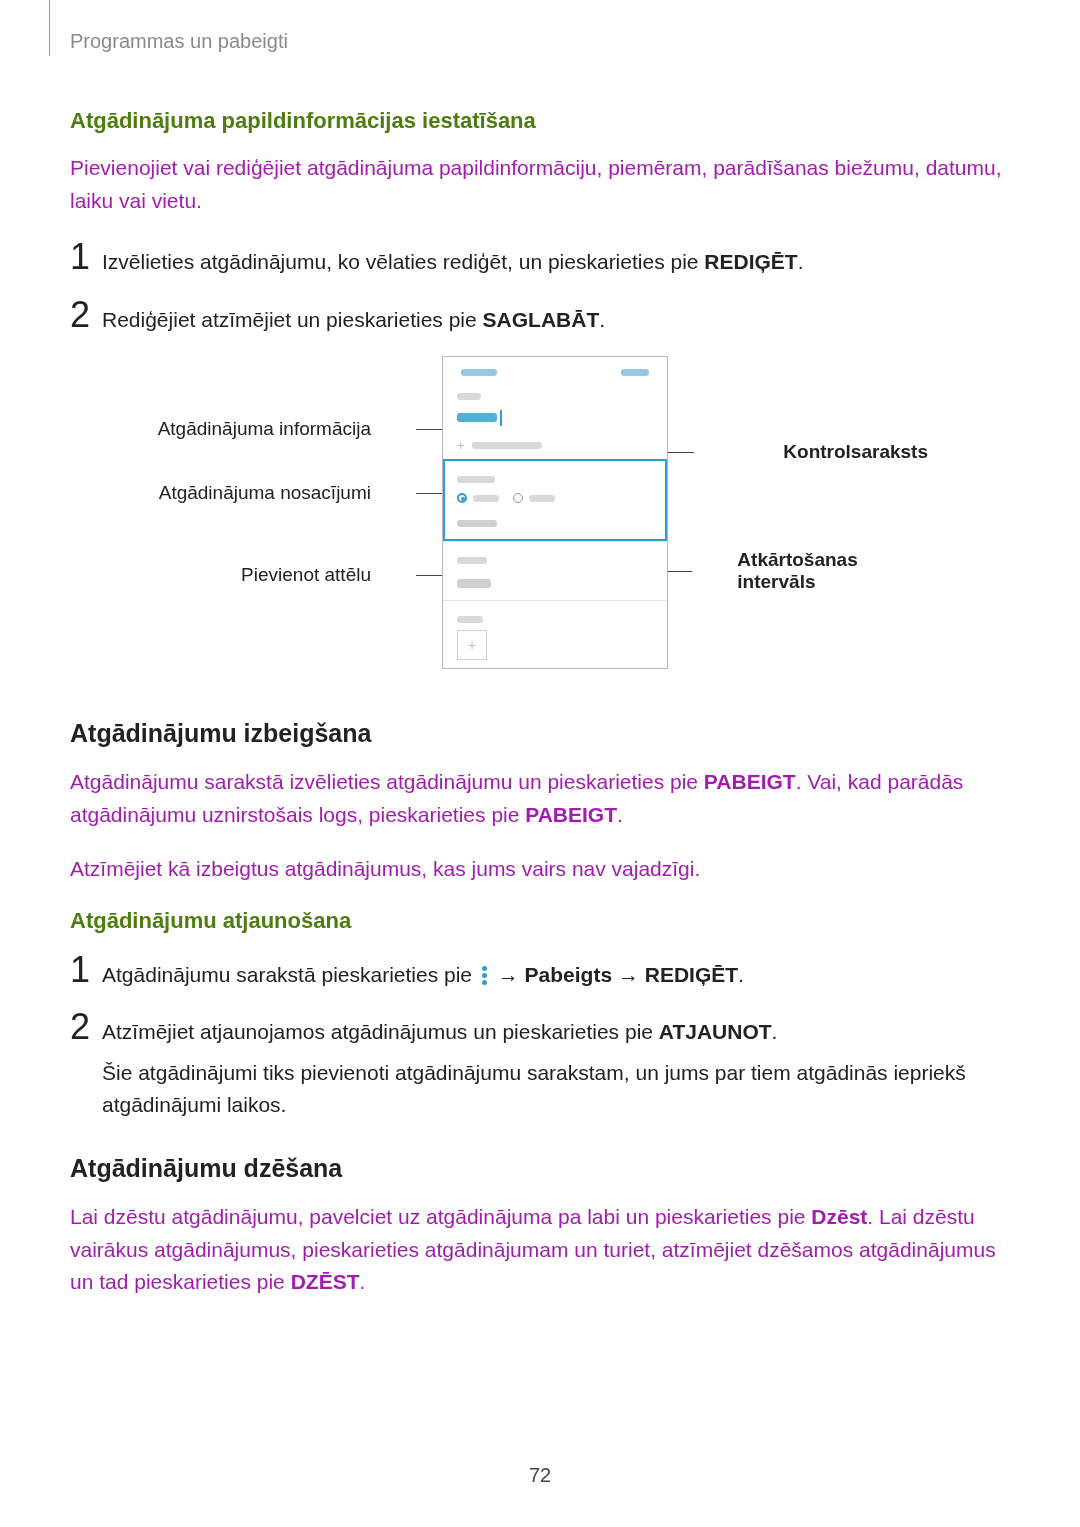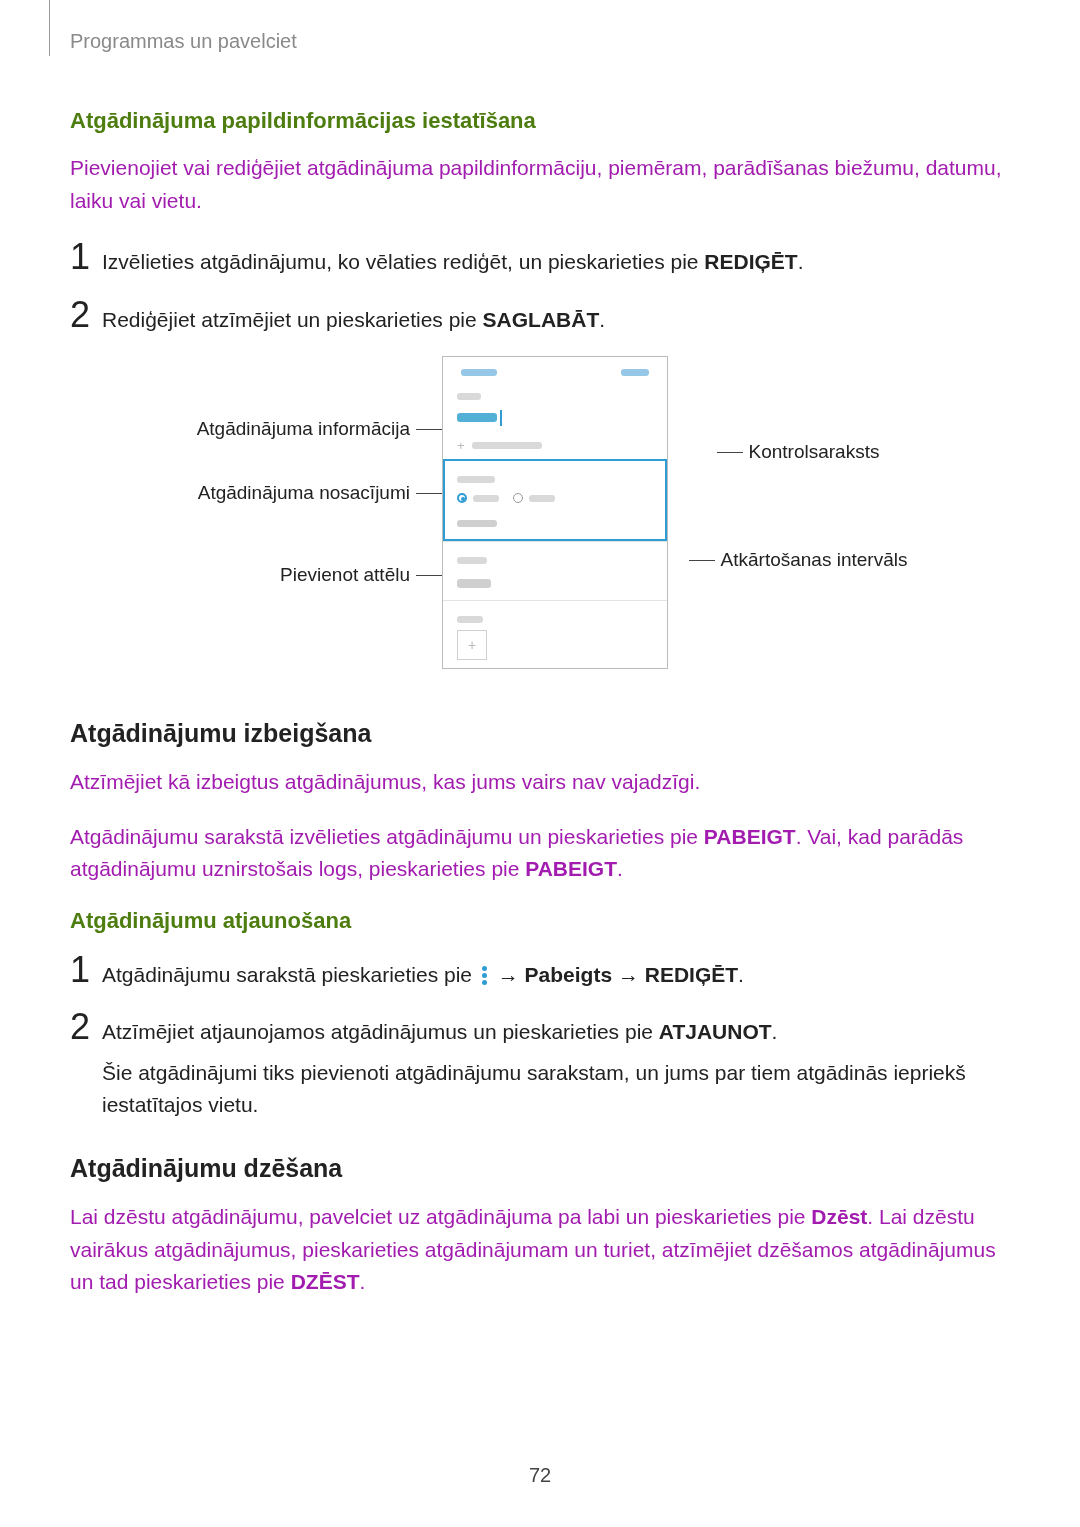--- a/index.html
+++ b/index.html
@@ -90,23 +90,24 @@
     text-align: right;
     width: 290px;
   }
   .diag-right {
     text-align: left;
     width: 260px;
   }
   .diag-left .lbl, .diag-right .lbl {
     display: flex;
     align-items: center;
+    gap: 39px;
   }
   .diag-left .lbl { justify-content: flex-end; }
-  .diag-right .lbl { justify-content: center; }
+  .diag-right .lbl { justify-content: space-between; font-weight: bold; }
   .lead-line {
     display: inline-block;
     width: 26px;
     height: 1px;
     background: #444;
     margin: 0 0 0 6px;
   }
   .diag-right .lead-line { margin: 0 6px 0 0; }
 
   .space-a1 { height: 62px; }
@@ -224,21 +225,21 @@
     left: 0; right: 0;
   }
 </style>
 </head>
 <body>
 
 <div class="left-rule"></div>
 
 <div class="page">
 
-  <div class="breadcrumb">Programmas un pavelciet</div>
+  <div class="breadcrumb">Programmas un pabeigti</div>
 
   <div class="subheading">Atgādinājuma papildinformācijas iestatīšana</div>
   <p class="body-text">Pievienojiet vai rediģējiet atgādinājuma papildinformāciju, piemēram, parādīšanas biežumu, datumu, laiku vai vietu.</p>
 
   <ol class="num-list">
     <li class="num-item">
       <span class="num">1</span>
       <div class="step-body">
         <span class="step-text">
           <span>Izvēlieties atgādinājumu, ko vēlaties rediģēt, un pieskarieties pie </span><span class="bold">REDIĢĒT</span><span>.</span>
@@ -314,43 +315,43 @@
         <div class="space-b2"></div>
         <div class="lbl">
             <span class="lead-line"></span>
             <span>Atkārtošanas intervāls</span>
           </div>
       </div>
     </div>
   </div>
 
   <div class="section-heading">Atgādinājumu izbeigšana</div>
-  <p class="body-text">Atzīmējiet kā izbeigtus atgādinājumus, kas jums vairs nav vajadzīgi.</p>
   <p class="body-text">
     <span>Atgādinājumu sarakstā izvēlieties atgādinājumu un pieskarieties pie </span><span class="bold">PABEIGT</span><span>. Vai, kad parādās atgādinājumu uznirstošais logs, pieskarieties pie </span><span class="bold">PABEIGT</span><span>.</span>
   </p>
+  <p class="body-text">Atzīmējiet kā izbeigtus atgādinājumus, kas jums vairs nav vajadzīgi.</p>
 
   <div class="subheading" style="margin-top:10px;">Atgādinājumu atjaunošana</div>
 
   <ol class="num-list">
     <li class="num-item">
       <span class="num">1</span>
       <div class="step-body">
         <span class="step-text">
           <span>Atgādinājumu sarakstā pieskarieties pie </span><span class="inline-menu-icon"><span></span><span></span><span></span></span><span> → </span><span class="bold">Pabeigts</span><span> → </span><span class="bold">REDIĢĒT</span><span>.</span>
         </span>
       </div>
     </li>
     <li class="num-item">
       <span class="num">2</span>
       <div class="step-body">
         <div class="step-text">
           <span>Atzīmējiet atjaunojamos atgādinājumus un pieskarieties pie </span><span class="bold">ATJAUNOT</span><span>.</span>
         </div>
-        <div class="step-sub">Šie atgādinājumi tiks pievienoti atgādinājumu sarakstam, un jums par tiem atgādinās iepriekš iestatītajos vietu.</div>
+        <div class="step-sub">Šie atgādinājumi tiks pievienoti atgādinājumu sarakstam, un jums par tiem atgādinās iepriekš atgādinājumi laikos.</div>
       </div>
     </li>
   </ol>
 
   <div class="section-heading">Atgādinājumu dzēšana</div>
   <p class="body-text">
     <span>Lai dzēstu atgādinājumu, pavelciet uz atgādinājuma pa labi un pieskarieties pie </span><span class="bold">Dzēst</span><span>. Lai dzēstu vairākus atgādinājumus, pieskarieties atgādinājumam un turiet, atzīmējiet dzēšamos atgādinājumus un tad pieskarieties pie </span><span class="bold">DZĒST</span><span>.</span>
   </p>
 
 </div>

